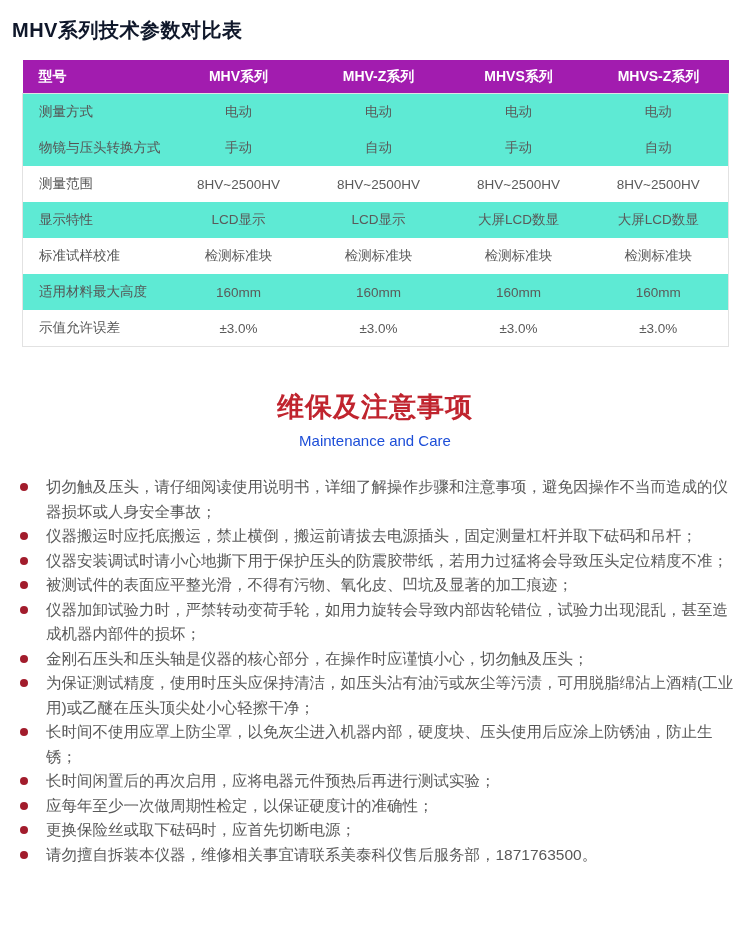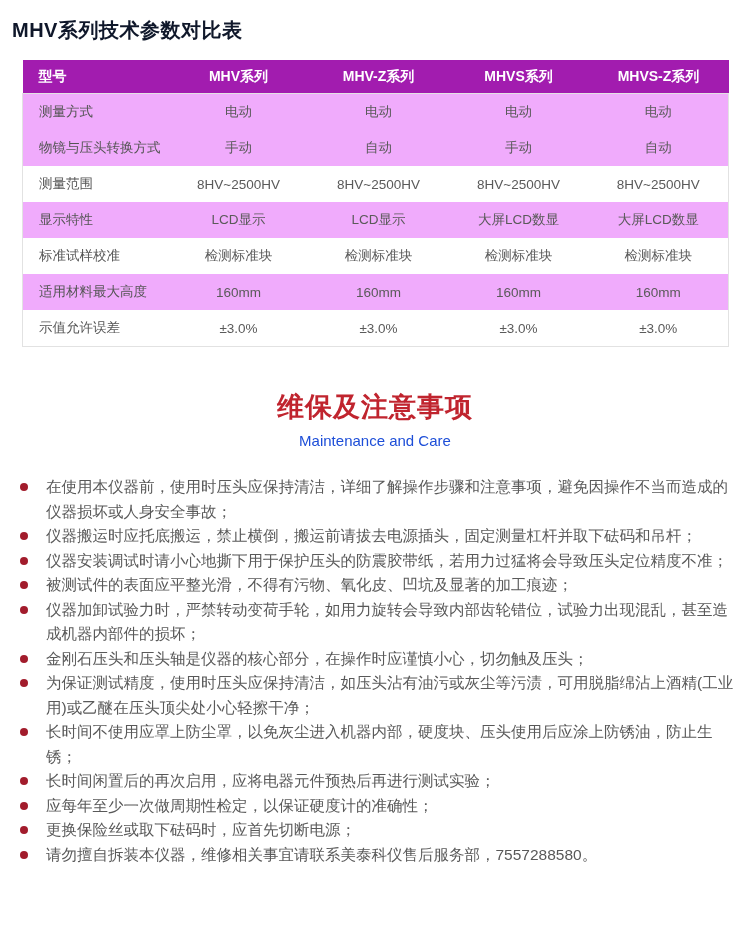--- a/index.html
+++ b/index.html
@@ -51,21 +51,21 @@
     height: 36px;
     font-size: 13.5px;
     color: #5a5a5a;
     text-align: center;
     padding: 0;
   }
   table.spec-table tbody td.label-col {
     color: #555555;
   }
   table.spec-table tbody tr.striped td {
-    background: #f0abfc;
+    background: #5eead4;
   }
   .notes-title {
     margin: 42px 0 0 0;
     text-align: center;
     font-size: 27px;
     font-weight: bold;
     color: #C0242E;
     letter-spacing: 1px;
   }
   .notes-subtitle {
@@ -167,21 +167,21 @@
         </tr>
       </tbody>
   </table>
 
   <section>
     <h2 class="notes-title">维保及注意事项</h2>
     <div class="notes-subtitle">Maintenance and Care</div>
     <ul class="notes-list">
         <li>
           <span class="dot"></span>
-          <span class="note-text">在使用本仪器前，使用时压头应保持清洁，详细了解操作步骤和注意事项，避免因操作不当而造成的仪器损坏或人身安全事故；</span>
+          <span class="note-text">切勿触及压头，请仔细阅读使用说明书，详细了解操作步骤和注意事项，避免因操作不当而造成的仪器损坏或人身安全事故；</span>
         </li>
         <li>
           <span class="dot"></span>
           <span class="note-text">仪器搬运时应托底搬运，禁止横倒，搬运前请拔去电源插头，固定测量杠杆并取下砝码和吊杆；</span>
         </li>
         <li>
           <span class="dot"></span>
           <span class="note-text">仪器安装调试时请小心地撕下用于保护压头的防震胶带纸，若用力过猛将会导致压头定位精度不准；</span>
         </li>
         <li>
@@ -211,18 +211,18 @@
         <li>
           <span class="dot"></span>
           <span class="note-text">应每年至少一次做周期性检定，以保证硬度计的准确性；</span>
         </li>
         <li>
           <span class="dot"></span>
           <span class="note-text">更换保险丝或取下砝码时，应首先切断电源；</span>
         </li>
         <li>
           <span class="dot"></span>
-          <span class="note-text">请勿擅自拆装本仪器，维修相关事宜请联系美泰科仪售后服务部，7557288580。</span>
+          <span class="note-text">请勿擅自拆装本仪器，维修相关事宜请联系美泰科仪售后服务部，1871763500。</span>
         </li>
       </ul>
   </section>
 
 </div>
 
 </body></html>

